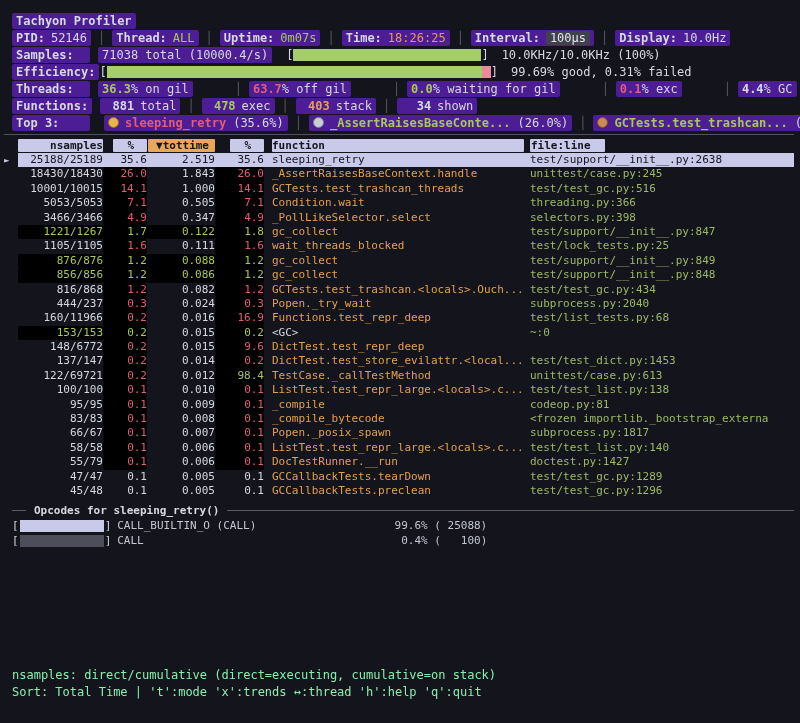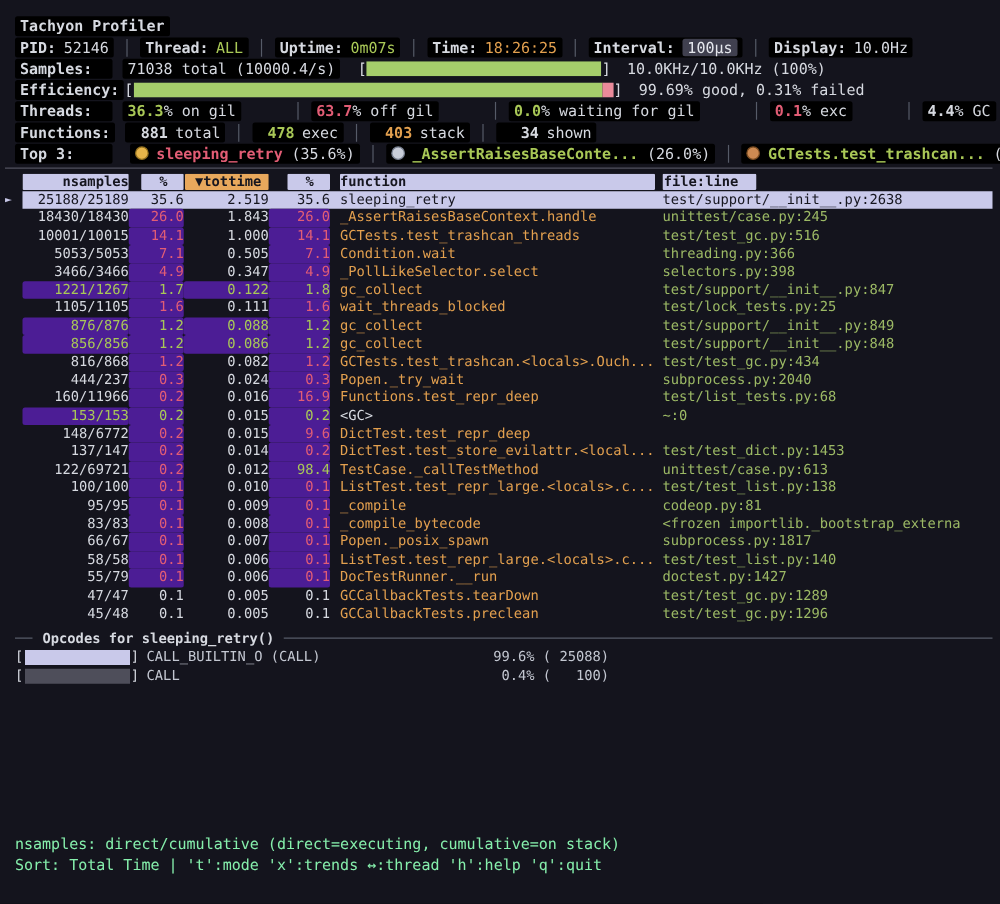--- a/index.html
+++ b/index.html
@@ -16,21 +16,21 @@
   .cg { color:#a9c857; }
   .cr { color:#e25d75; }
   .co { color:#e3a04f; }
   .cf { color:#9cb965; }
   .cs { color:#16161f; }
   .cwc { color:#e4e6ec; background:#40404f; border-radius:2px; padding:0 4px; }
 
   
   .topsec { padding:12px 6px 0 12px; }
   .line { height:17px; line-height:16px; white-space:pre; display:flex; align-items:center; }
-  .chip { background:#000000; padding:0 4px; border-radius:2px; display:inline-block; }
+  .chip { background:#4c1d95; padding:0 4px; border-radius:2px; display:inline-block; }
   .lbl-box { min-width:78px; }
   .sep { color:#565b68; margin:0 7px; }
   .group:first-child .sep, .seg:first-child .sep, .stat:first-child .sep, .topitem:first-child .sep { display:none; }
   .group .val { margin-left:6px; }
   .stat .sval { display:inline-block; min-width:30px; text-align:right; }
   .stat .slabel { margin-left:6px; }
   .topitem .pct { margin-left:7px; color:#d6d9e0; }
   .medal-icon { display:inline-block; width:11px; height:11px; border-radius:50%; margin-right:6px; border:1px solid #000; vertical-align:-1px; }
   .cgold { background:#e7b54a; border-color:#93701f !important; }
   .csilver { background:#c8cdd8; border-color:#788090 !important; }
@@ -60,21 +60,21 @@
   .col-p2 { width:49px; text-align:right; }
   .col-fn { width:252px; margin-left:8px; text-align:left; }
   .col-fl { flex:1; margin-left:6px; text-align:left; }
   .hchip { background:#c9c9ea; color:#16161f; border-radius:1px; }
   .hcell .hchip { display:inline-block; }
   .col-ns .hchip, .col-fn .hchip { width:100%; }
   .col-p1 .hchip, .col-p2 .hchip { padding:0 13px 0 14px; }
   .col-tt .hchip { padding:0 6px 0 8px; }
   .col-fl .hchip { padding:0 14px 0 1px; }
   .sorted { background:#e8a85c !important; }
-  .num.cr, .num.cg { background:#4c1d95; border-radius:2px; }
+  .num.cr, .num.cg { background:#000000; border-radius:2px; }
   .trow.selected { background:#c9c9ea; }
   .trow.selected .num { background:transparent; }
   .arrow { position:absolute; left:-14px; top:0; color:#c9c9ea; font-size:9px; visibility:hidden; }
   .trow.selected .arrow { visibility:visible; }
 
   
   .opcodes { margin-top:5px; padding:0 6px 0 12px; font-size:11px; }
   .op-title-line { display:flex; align-items:center; height:15px; }
   .dash { border-top:1px solid #565b68; height:0; }
   .dash-lead { width:14px; }

